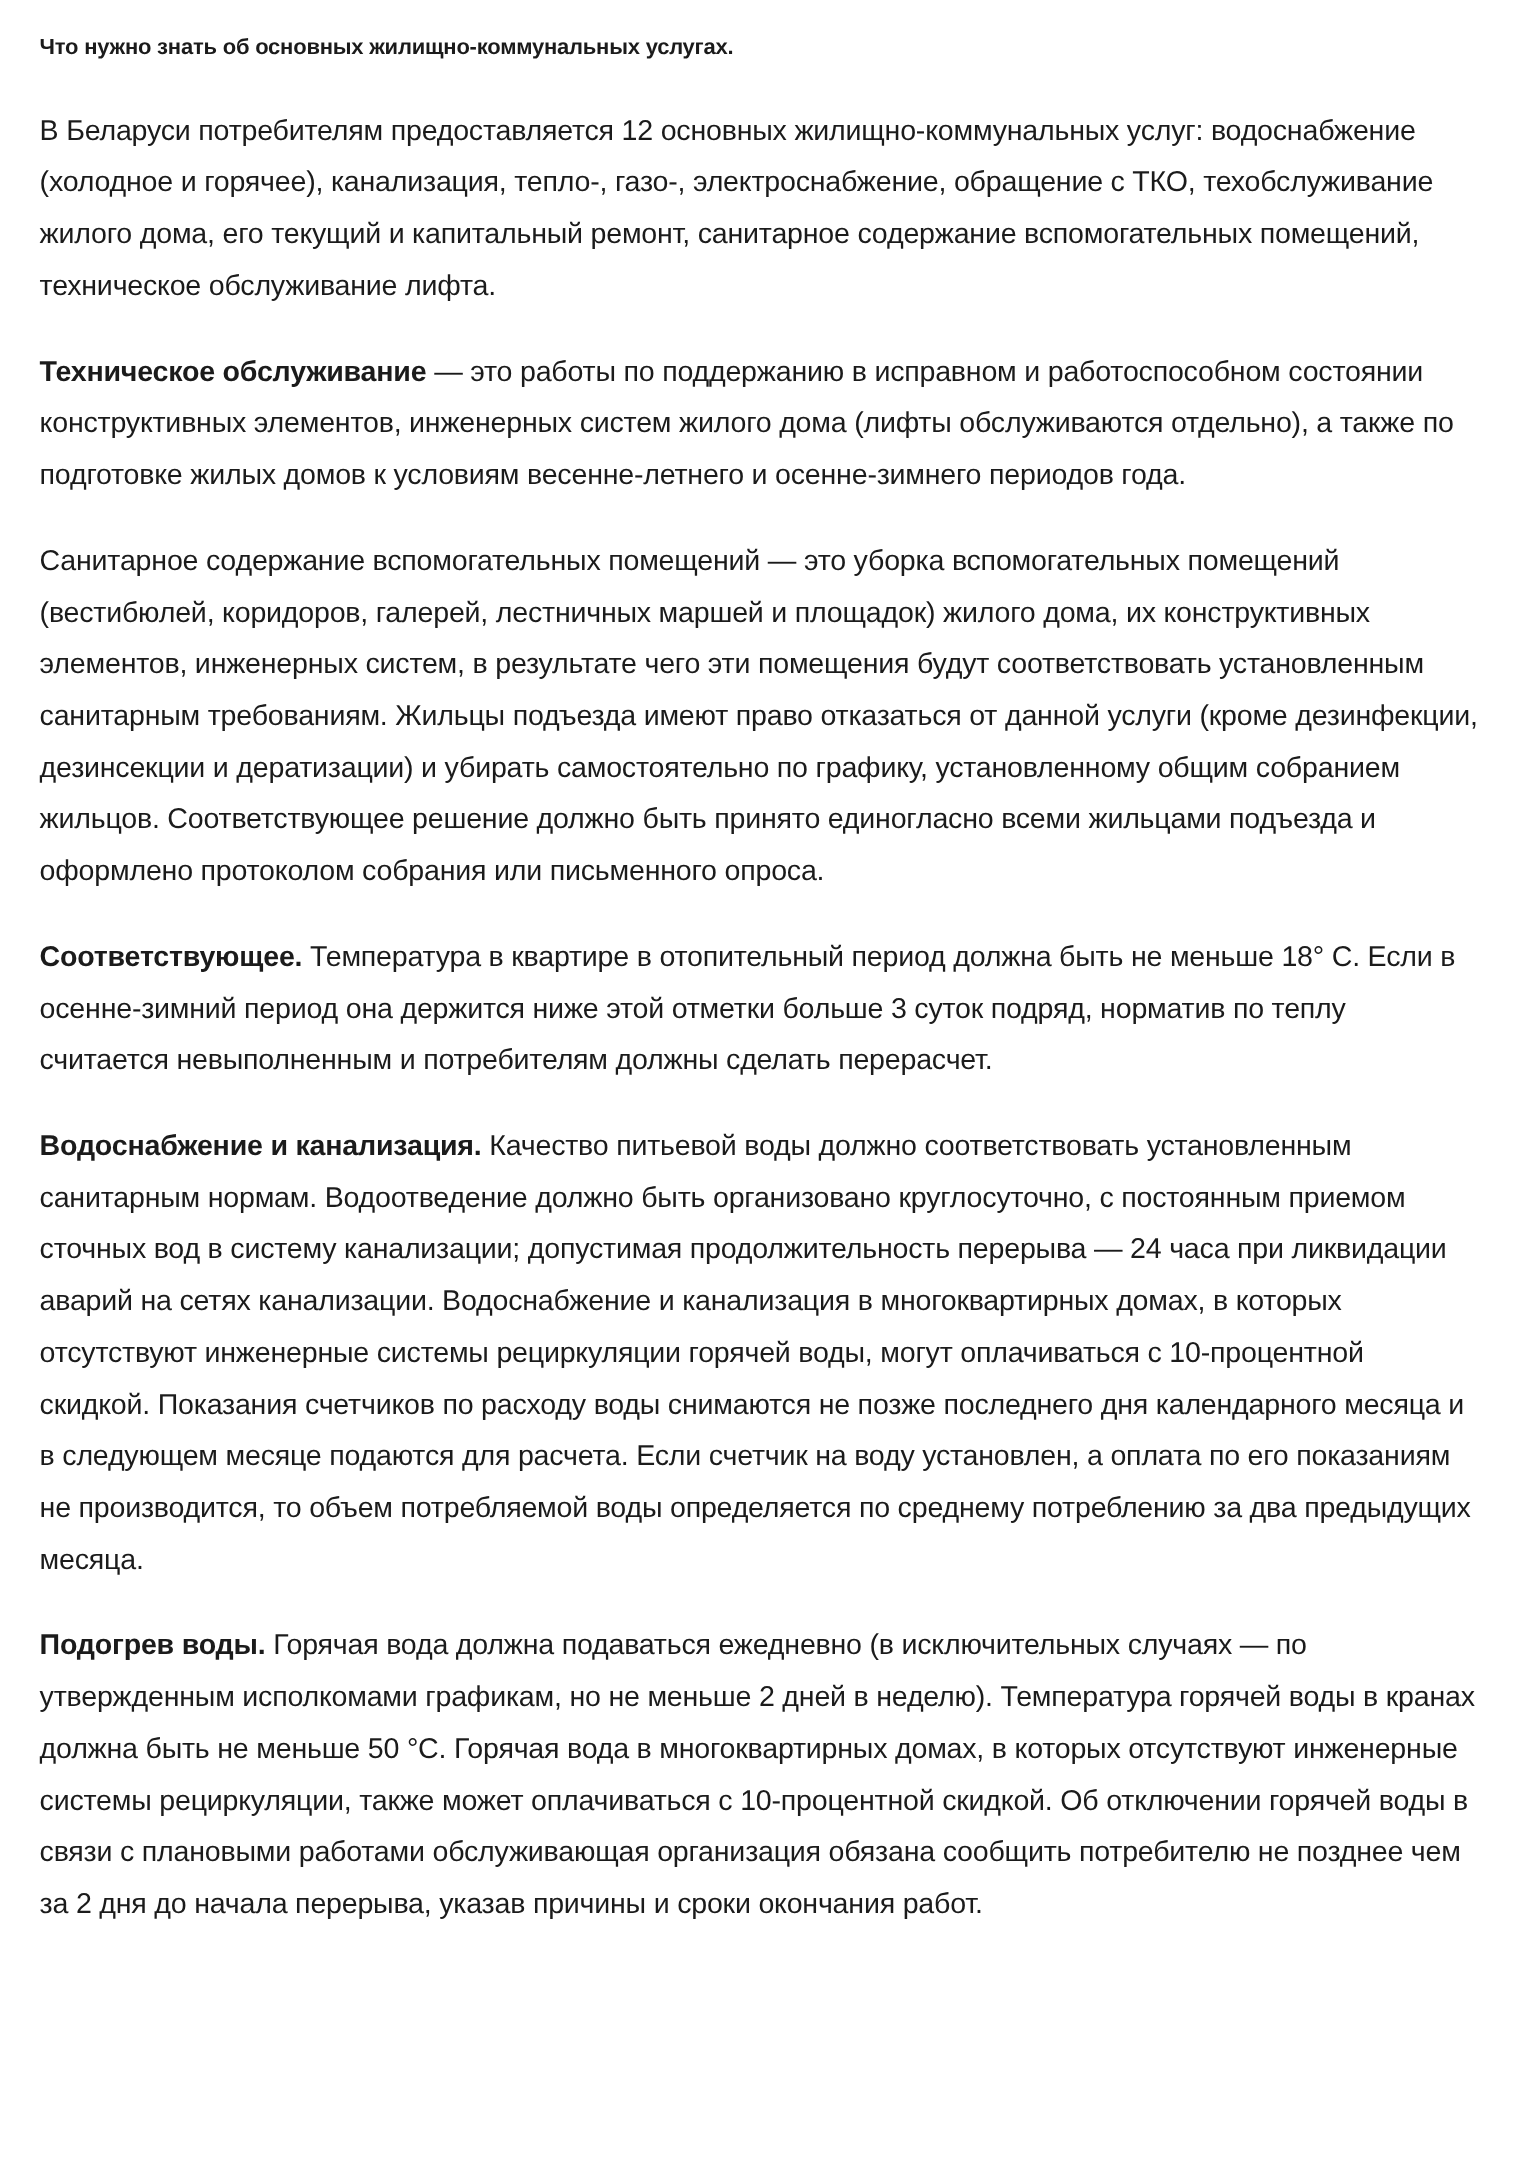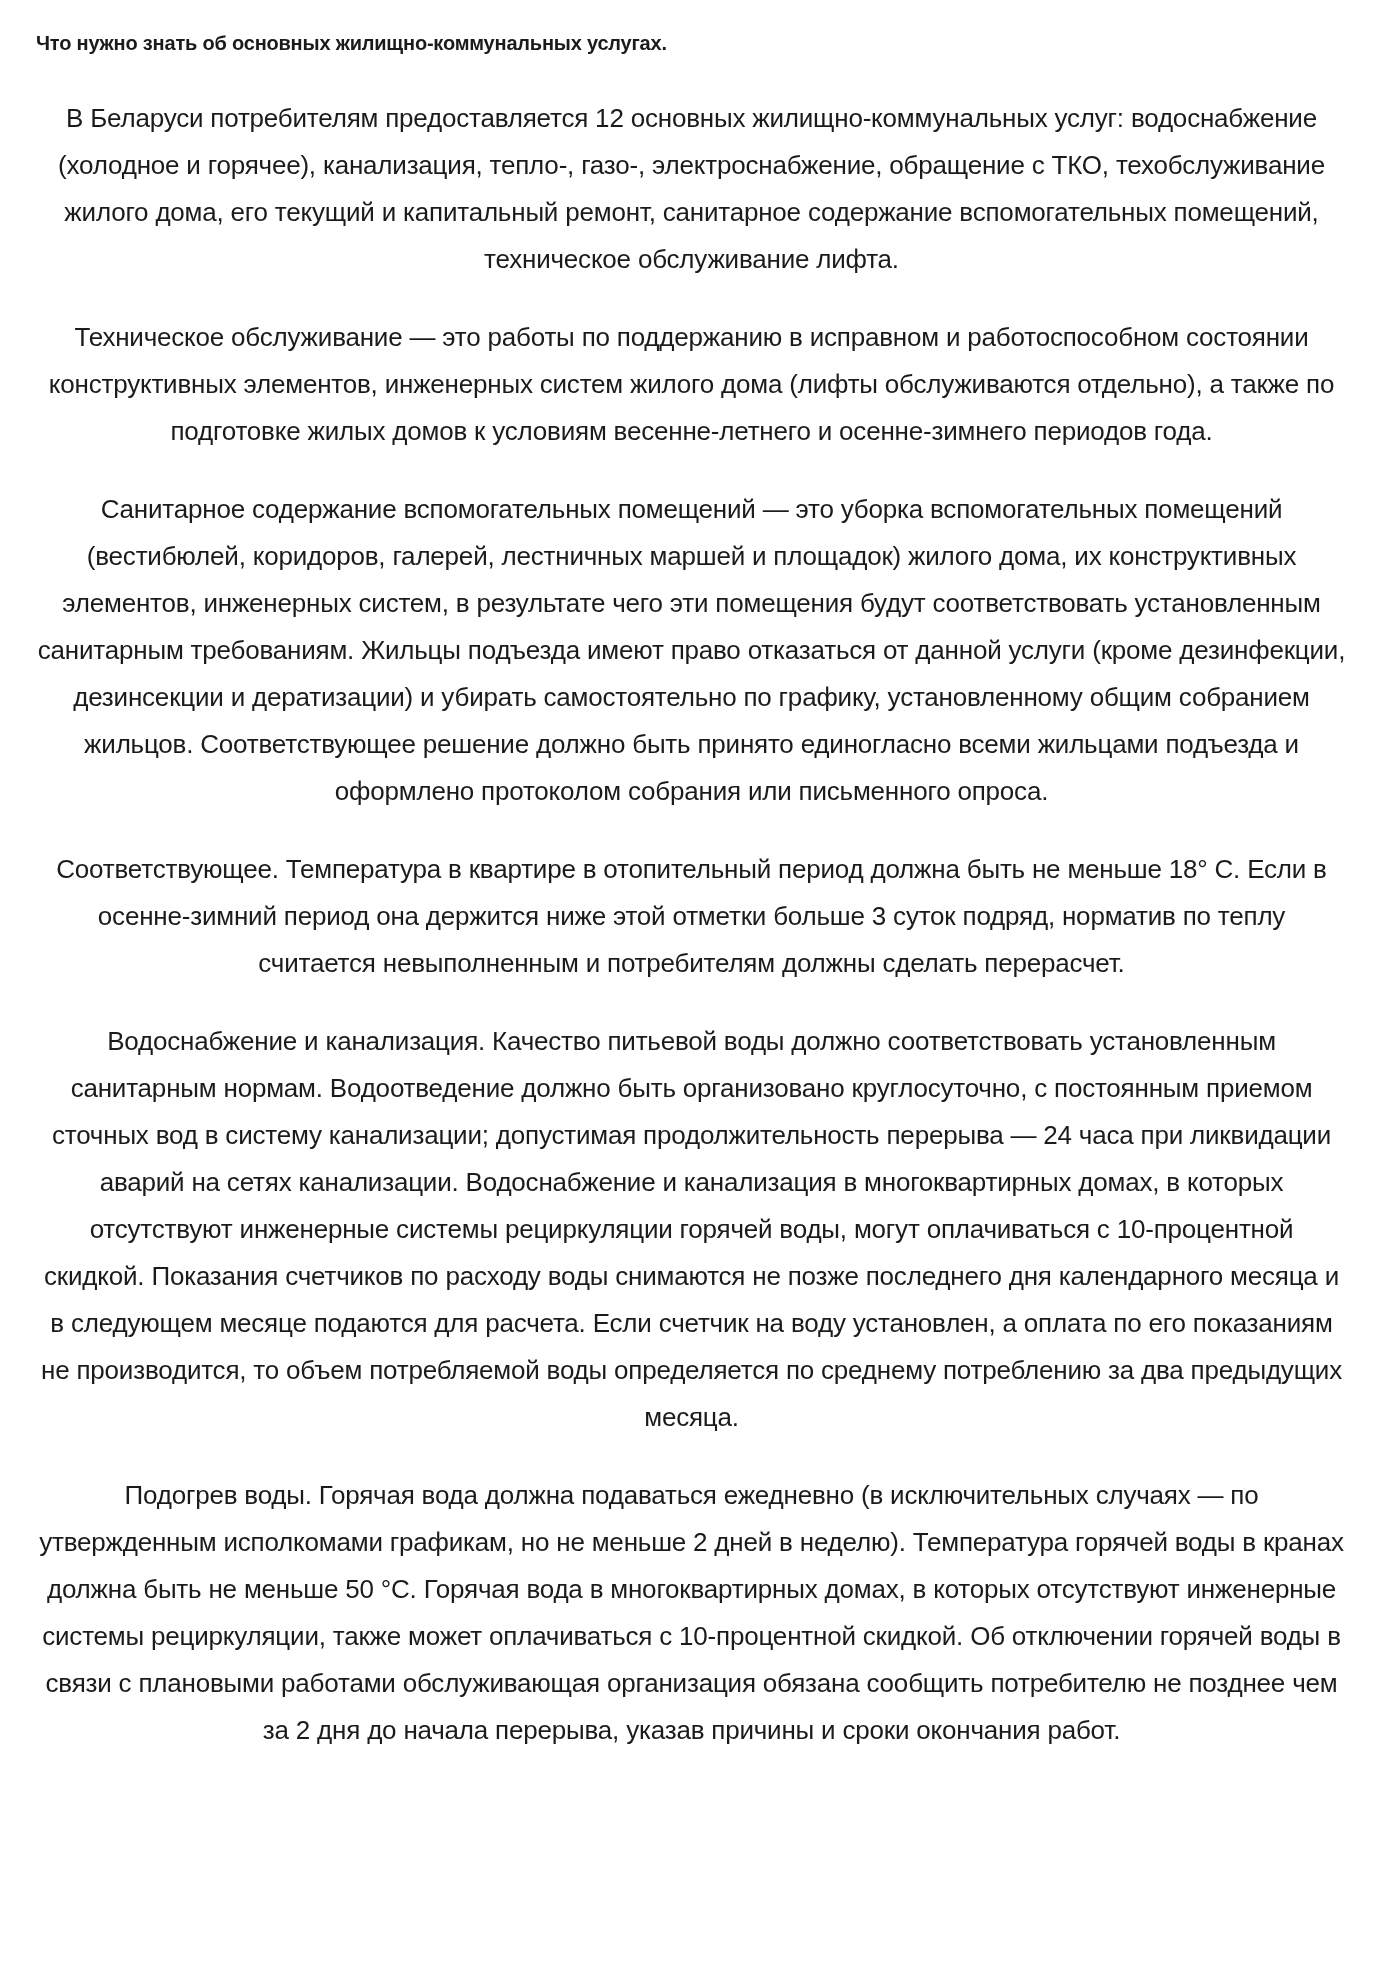--- a/index.html
+++ b/index.html
@@ -21,24 +21,24 @@
   }
   .doc-title {
     font-weight: bold;
     font-size: 20px;
     margin: 0 0 28px 0;
     line-height: 47px;
   }
   p.para {
     margin: 0 0 31px 0;
     max-width: 1312px;
-    text-align: center;
+    text-align: left;
   }
   p.para b.lead {
-    font-weight: normal;
+    font-weight: bold;
   }
 </style>
 </head>
 <body>
 
 <div>
 
   <h1 class="doc-title">Что нужно знать об основных жилищно-коммунальных услугах.</h1>
 
   <p class="para"><b class="lead"></b><span>В Беларуси потребителям предоставляется 12 основных жилищно-коммунальных услуг: водоснабжение (холодное и горячее), канализация, тепло-, газо-, электроснабжение, обращение с ТКО, техобслуживание жилого дома, его текущий и капитальный ремонт, санитарное содержание вспомогательных помещений, техническое обслуживание лифта.</span></p>

